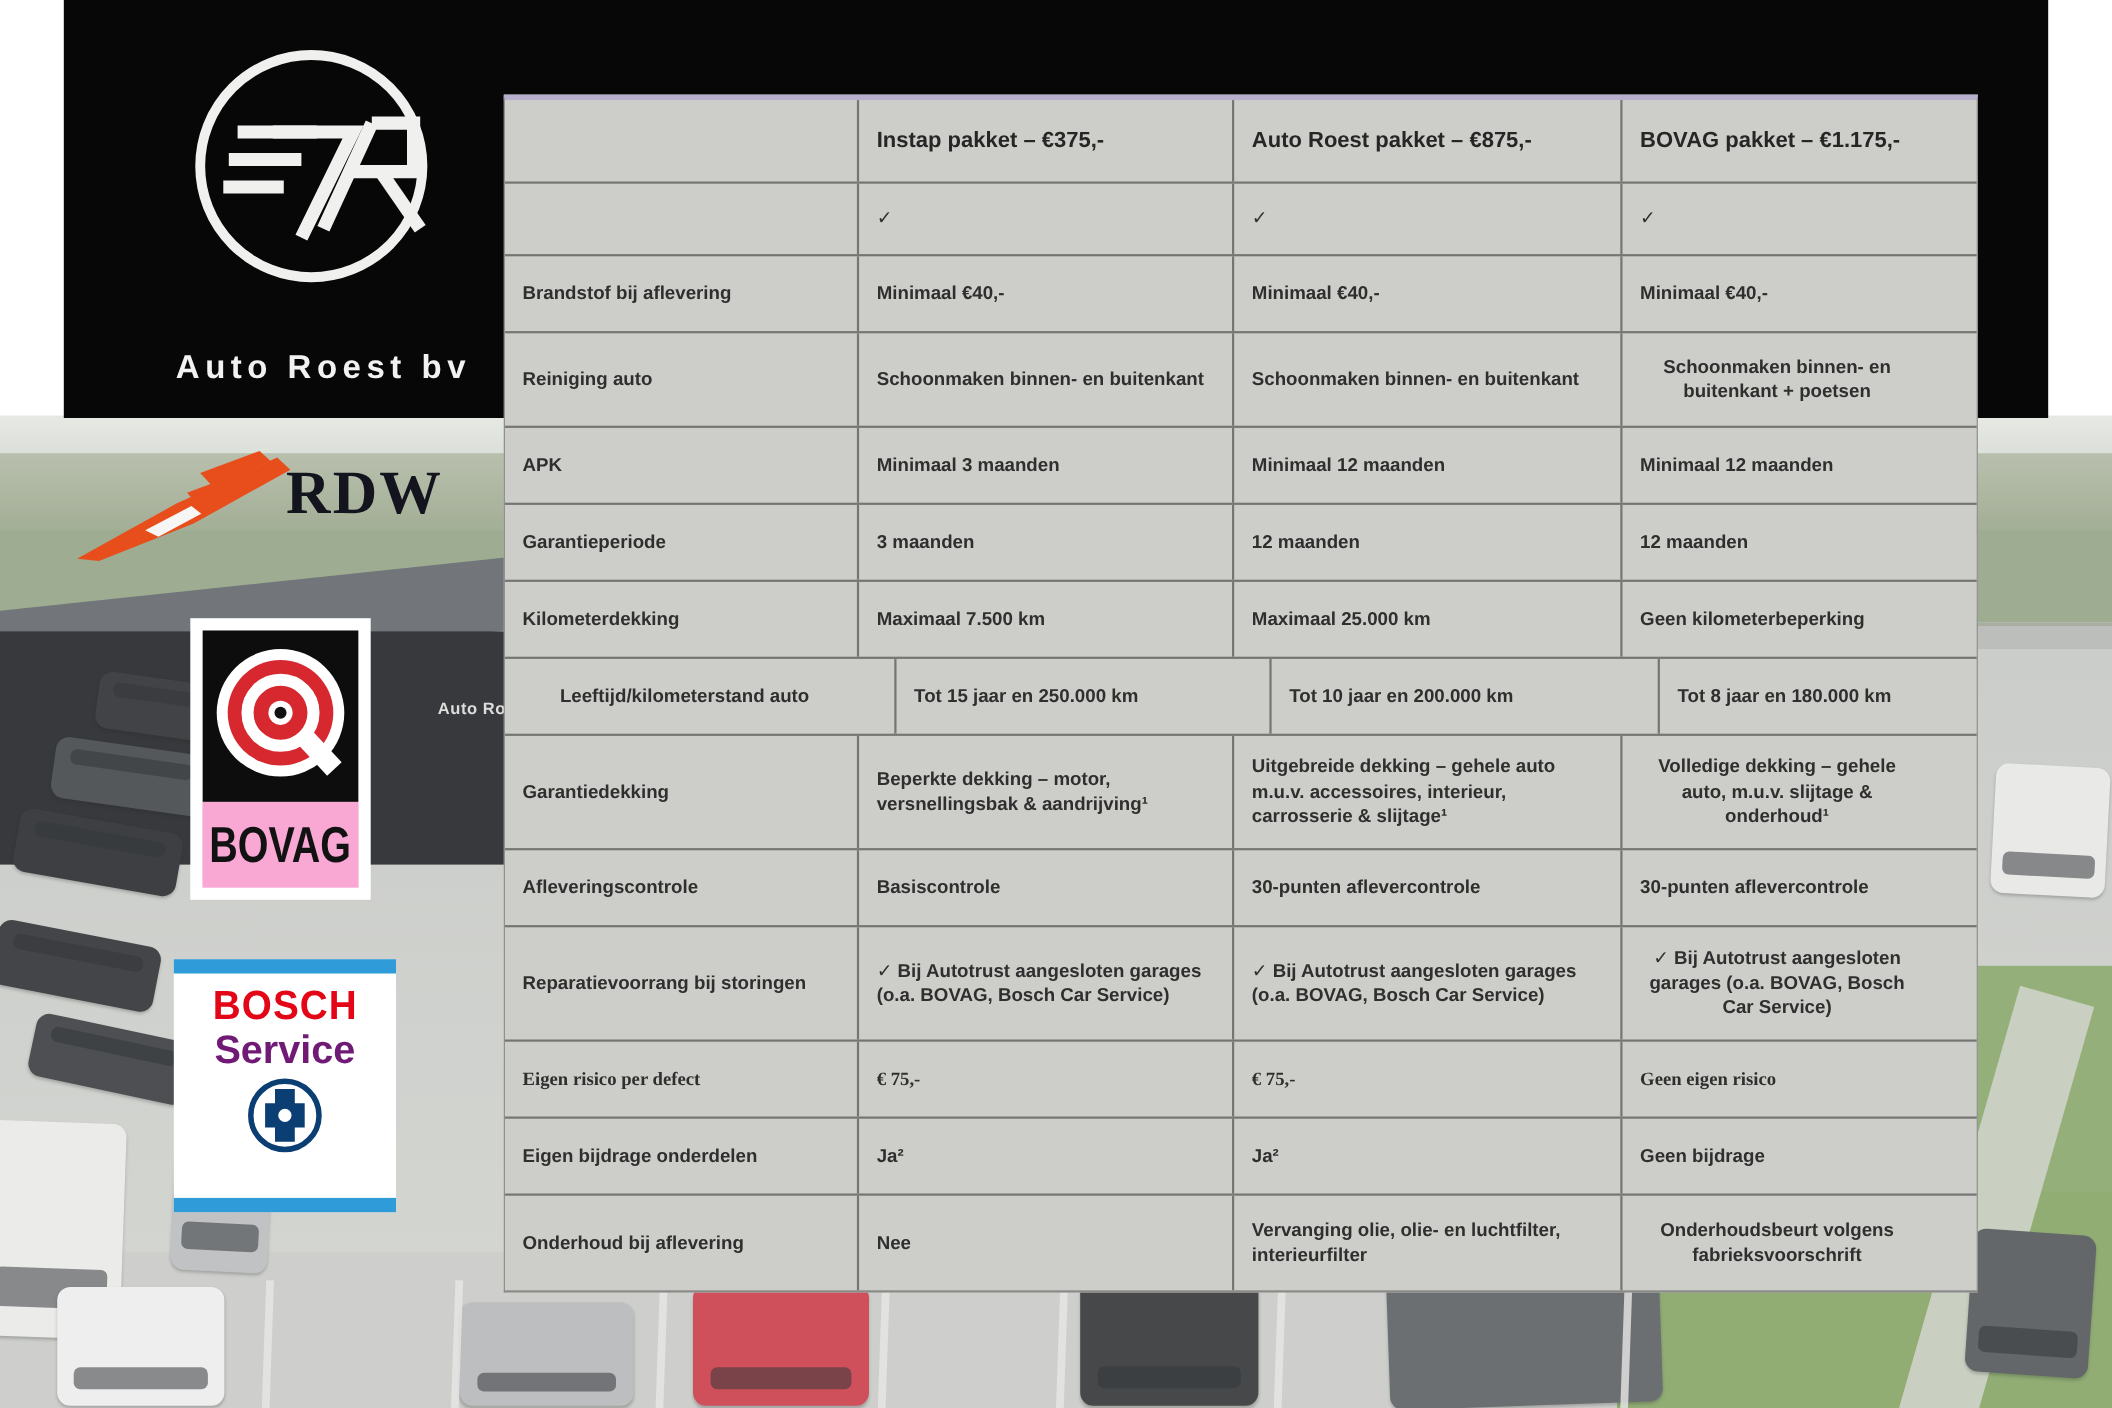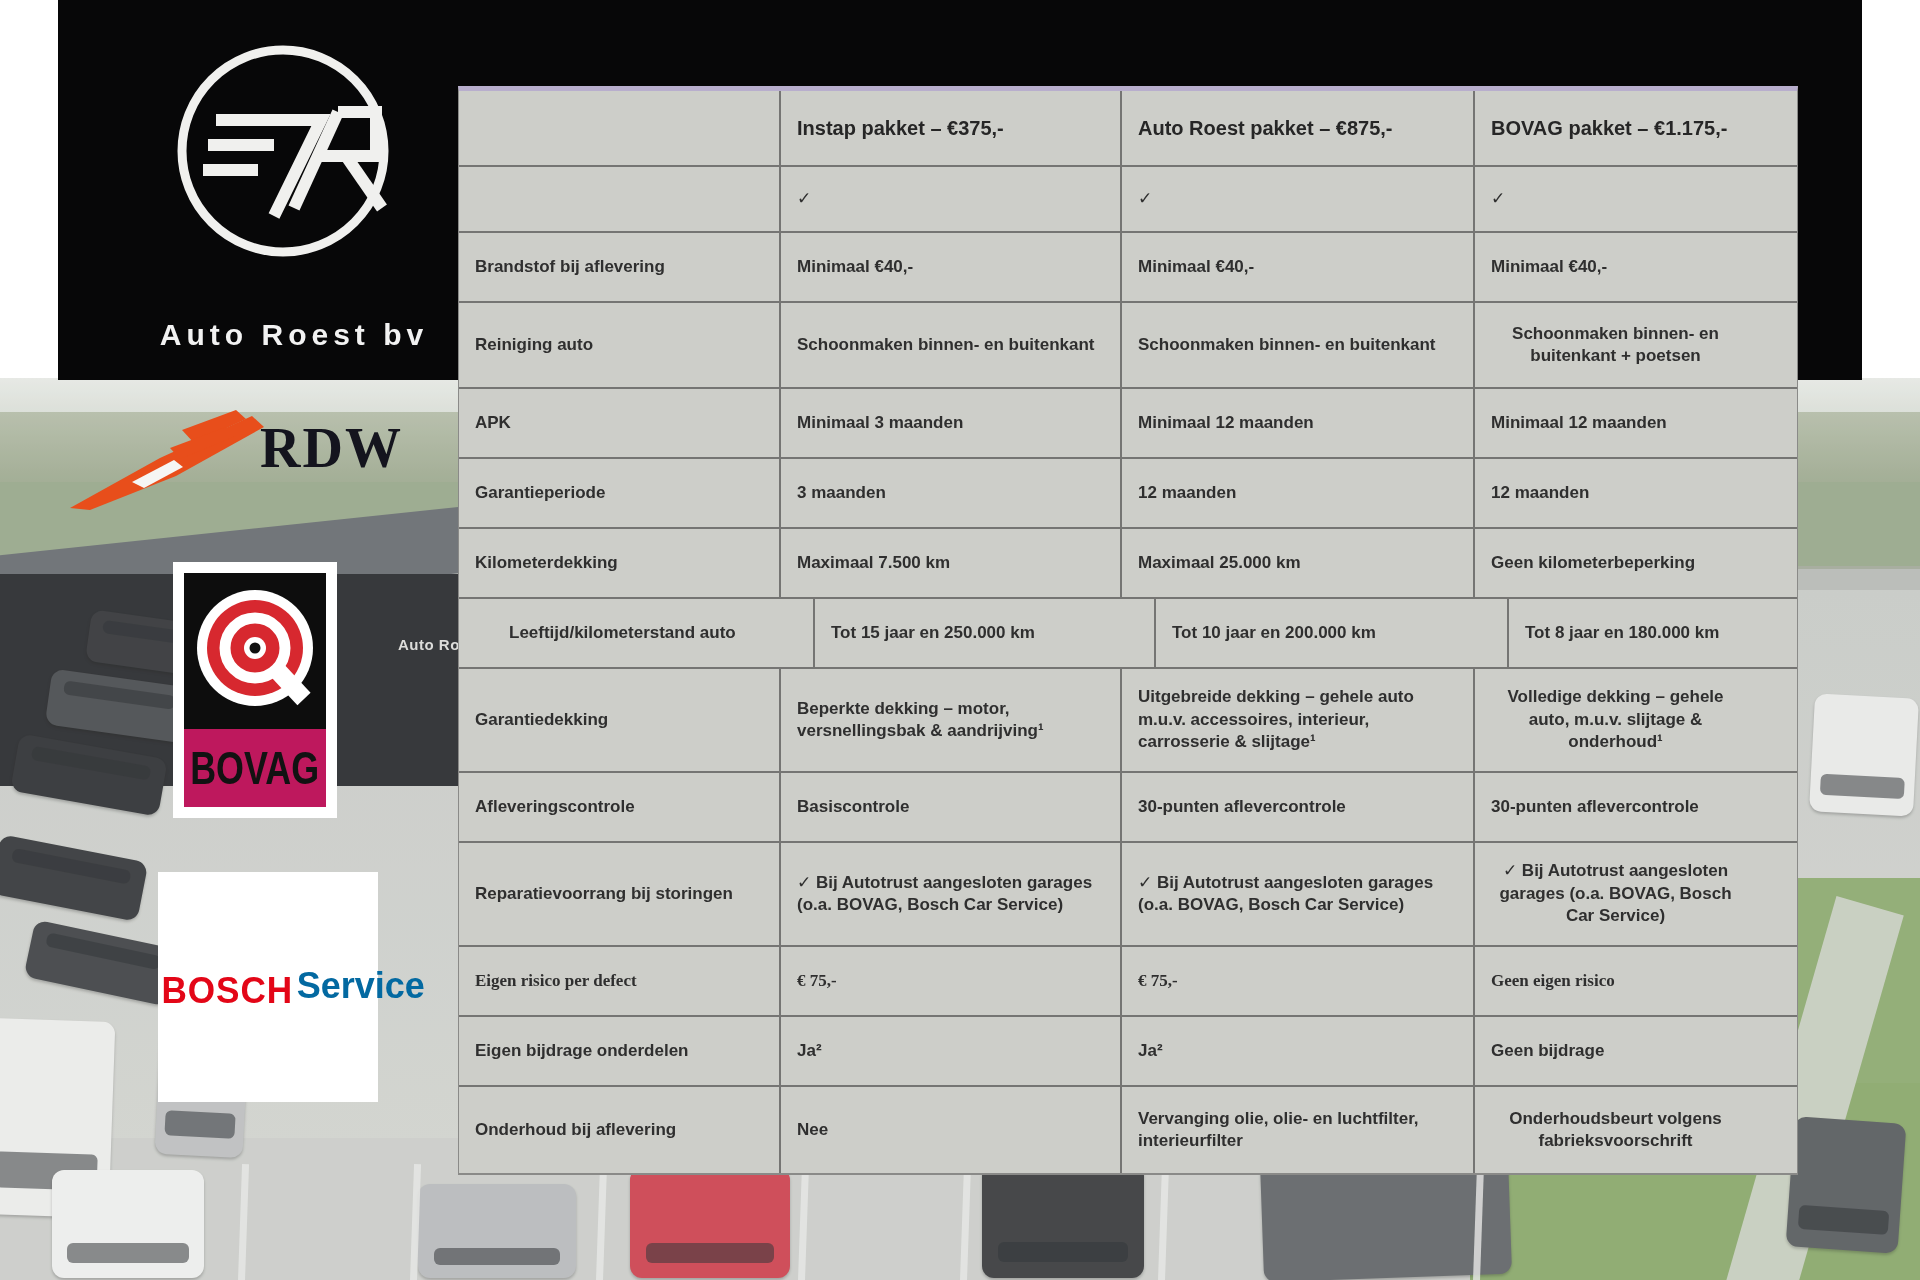--- a/index.html
+++ b/index.html
@@ -31,29 +31,29 @@
               font-size:30px;font-weight:bold;letter-spacing:5px;white-space:nowrap;}
   
   .rdw{position:absolute;left:64px;top:404px;width:330px;height:108px;}
   .rdw svg{position:absolute;left:0;top:6px;}
   .rdw-text{position:absolute;left:196px;top:12px;font-family:"Liberation Serif","DejaVu Serif",serif;
             font-weight:bold;font-size:56px;color:#14141e;letter-spacing:2px;}
   
   .bovag{position:absolute;left:173px;top:562px;width:164px;height:256px;background:#ffffff;
          box-sizing:border-box;padding:11px;display:flex;flex-direction:column;}
   .bovag .emblem{width:142px;height:156px;}
-  .bovag .ribbon{flex:1;background:#be185d;display:flex;align-items:center;justify-content:center;}
+  .bovag .ribbon{flex:1;background:#f9a8d4;display:flex;align-items:center;justify-content:center;}
   .bovag-text{font-weight:800;font-size:46px;color:#121212;transform:scaleX(.78);letter-spacing:0;}
   
-  .bosch{position:absolute;left:158px;top:872px;width:220px;height:230px;background:#ffffff;
-         box-sizing:border-box;display:flex;flex-direction:row;align-items:center;}
+  .bosch{position:absolute;left:158px;top:872px;width:202px;height:230px;background:#ffffff;
+         box-sizing:border-box;display:flex;flex-direction:column;align-items:center;}
   .bosch .bar{width:100%;height:13px;background:#2f9bd8;}
   .bosch .bar.bottom{margin-top:auto;}
   .bosch-red{margin-top:8px;font-weight:800;font-size:37px;color:#e30617;letter-spacing:1px;transform:scaleX(.95);}
-  .bosch-blue{font-weight:bold;font-size:36px;color:#0369a1;margin-top:-2px;}
+  .bosch-blue{font-weight:bold;font-size:36px;color:#701a75;margin-top:-2px;}
   .bosch .symbol{margin-top:2px;}
   
   .pakket-table{position:absolute;left:458px;top:86px;width:1340px;background:#cdcec9;
                 border-top:5px solid #b8aecd;border-left:1px solid #8a8a88;border-right:1px solid #8a8a88;
                 border-bottom:2px solid #8a8a88;box-sizing:border-box;color:#2f2f2f;}
   .trow{display:flex;border-top:2px solid #757573;}
   .trow:first-child{border-top:none;}
   .tcell{box-sizing:border-box;padding:10px 16px;display:flex;align-items:center;
          font-size:17px;font-weight:bold;line-height:1.32;}
   .tcell.c0{width:320px;}

